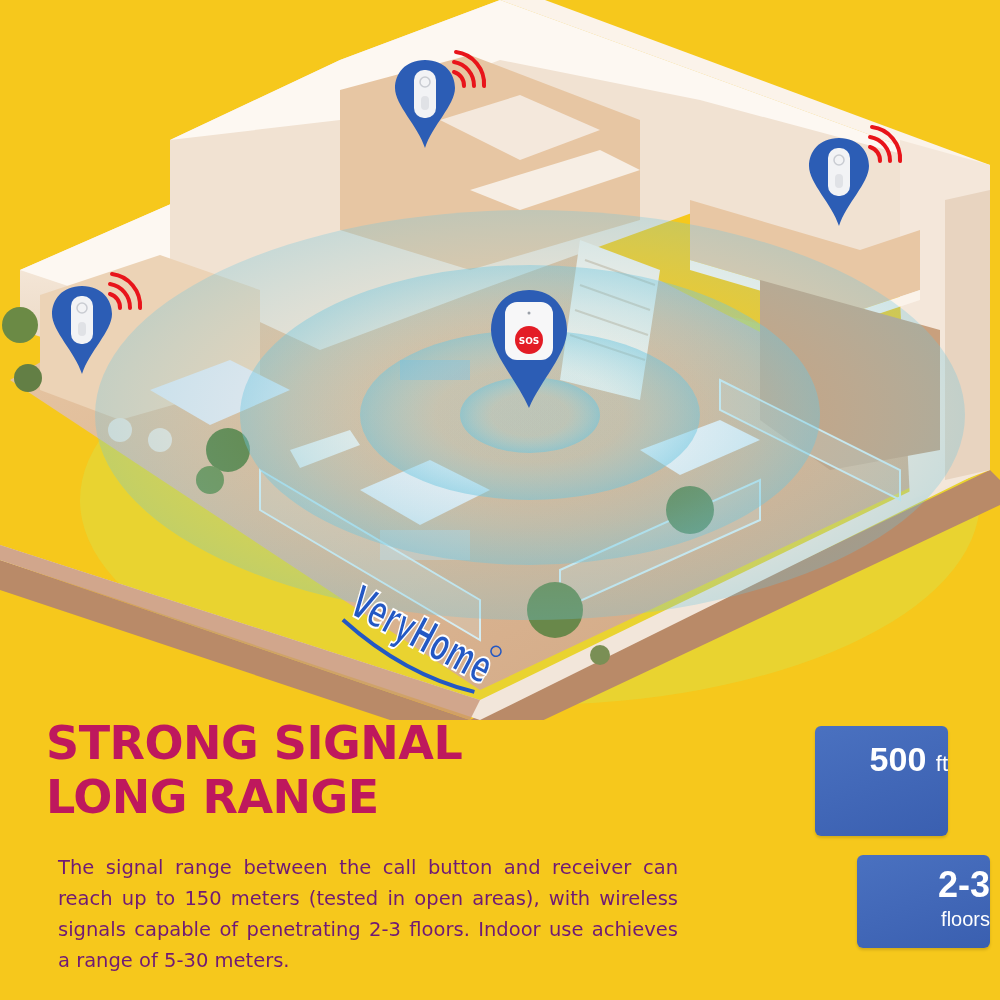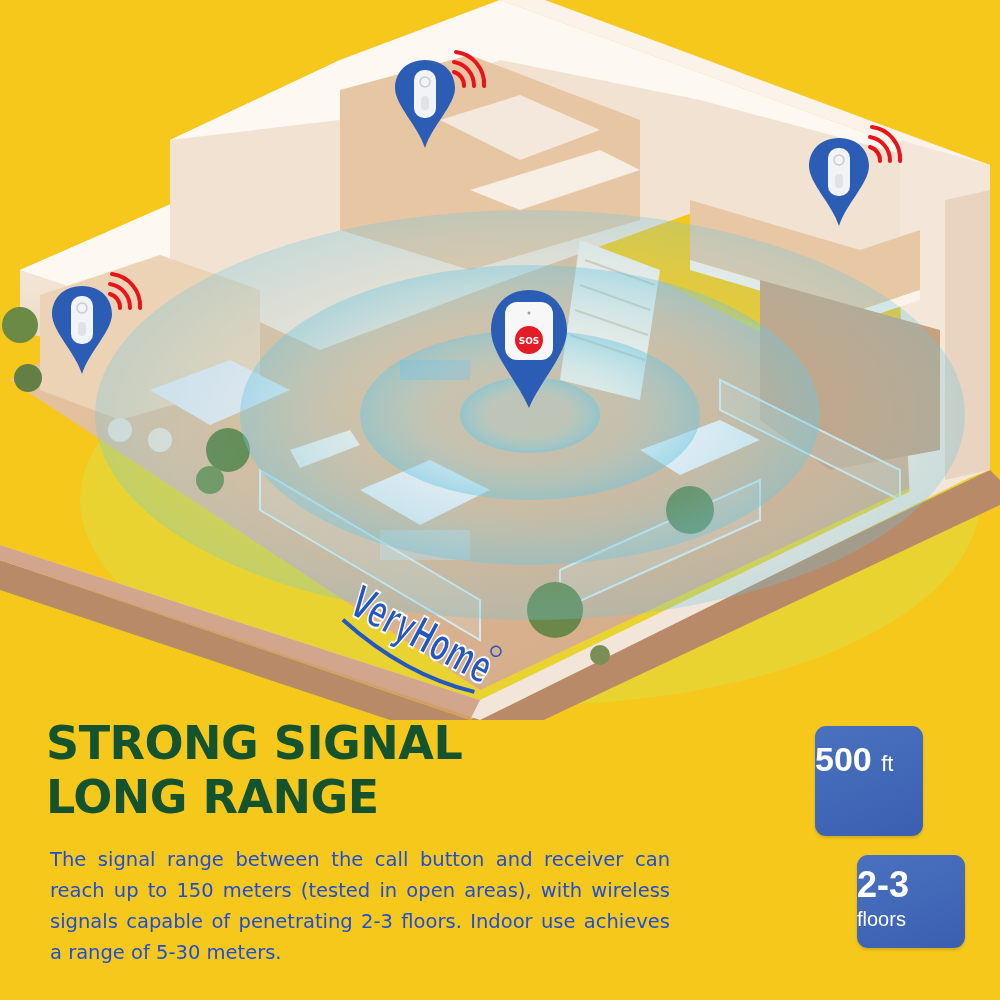--- a/index.html
+++ b/index.html
@@ -1,20 +1,20 @@
 <!DOCTYPE html>
 <html><head>
 <meta charset="utf-8">
 <style>
   html, body { margin:0; padding:0; }
   body { width:1000px; height:1000px; background:#f6c81c; position:relative; overflow:hidden; font-family:"DejaVu Sans", sans-serif; }
   .scene { position:absolute; left:0; top:0; width:1000px; height:720px; }
-  .headline { position:absolute; left:46px; top:716px; margin:0; font-family:"DejaVu Sans", sans-serif; font-weight:bold; font-size:46px; line-height:54px; color:#14532d; letter-spacing:-0.5px; }
-  .body-text { position:absolute; left:46px; top:840px; width:620px; margin:4px; font-family:"DejaVu Sans", sans-serif; font-size:19.5px; line-height:31px; color:#1d4ed8; text-align:justify; text-align-last:left; }
-  .badge { position:absolute; left:815px; width:108px; background:linear-gradient(160deg,#4a71c0,#3a5fb0); border-radius:11px; color:#fff; text-align:left; font-family:"Liberation Sans", sans-serif; box-shadow:0 2px 3px rgba(0,0,0,0.15); }
+  .headline { position:absolute; left:46px; top:716px; margin:0; font-family:"DejaVu Sans", sans-serif; font-weight:bold; font-size:46px; line-height:54px; color:#be185d; letter-spacing:-0.5px; }
+  .body-text { position:absolute; left:46px; top:840px; width:620px; margin:12px; font-family:"DejaVu Sans", sans-serif; font-size:19.5px; line-height:31px; color:#701a75; text-align:justify; text-align-last:left; }
+  .badge { position:absolute; left:815px; width:133px; background:linear-gradient(160deg,#4a71c0,#3a5fb0); border-radius:6px; color:#fff; text-align:right; font-family:"Liberation Sans", sans-serif; box-shadow:0 2px 3px rgba(0,0,0,0.15); }
   .badge-range { top:726px; height:110px; }
   .badge-floors { top:855px; height:93px;margin-left:42px; }
   .badge-line { font-weight:bold; font-size:34px; line-height:42px; }
   .badge-range .badge-line:first-child { margin-top:12px; }
   .unit { font-weight:normal; font-size:22px; }
   .badge-floors .big { font-weight:bold; font-size:36px; line-height:40px; margin-top:10px; }
   .badge-floors .small { font-size:20px; line-height:28px; }
 </style>
 </head>
 <body>

